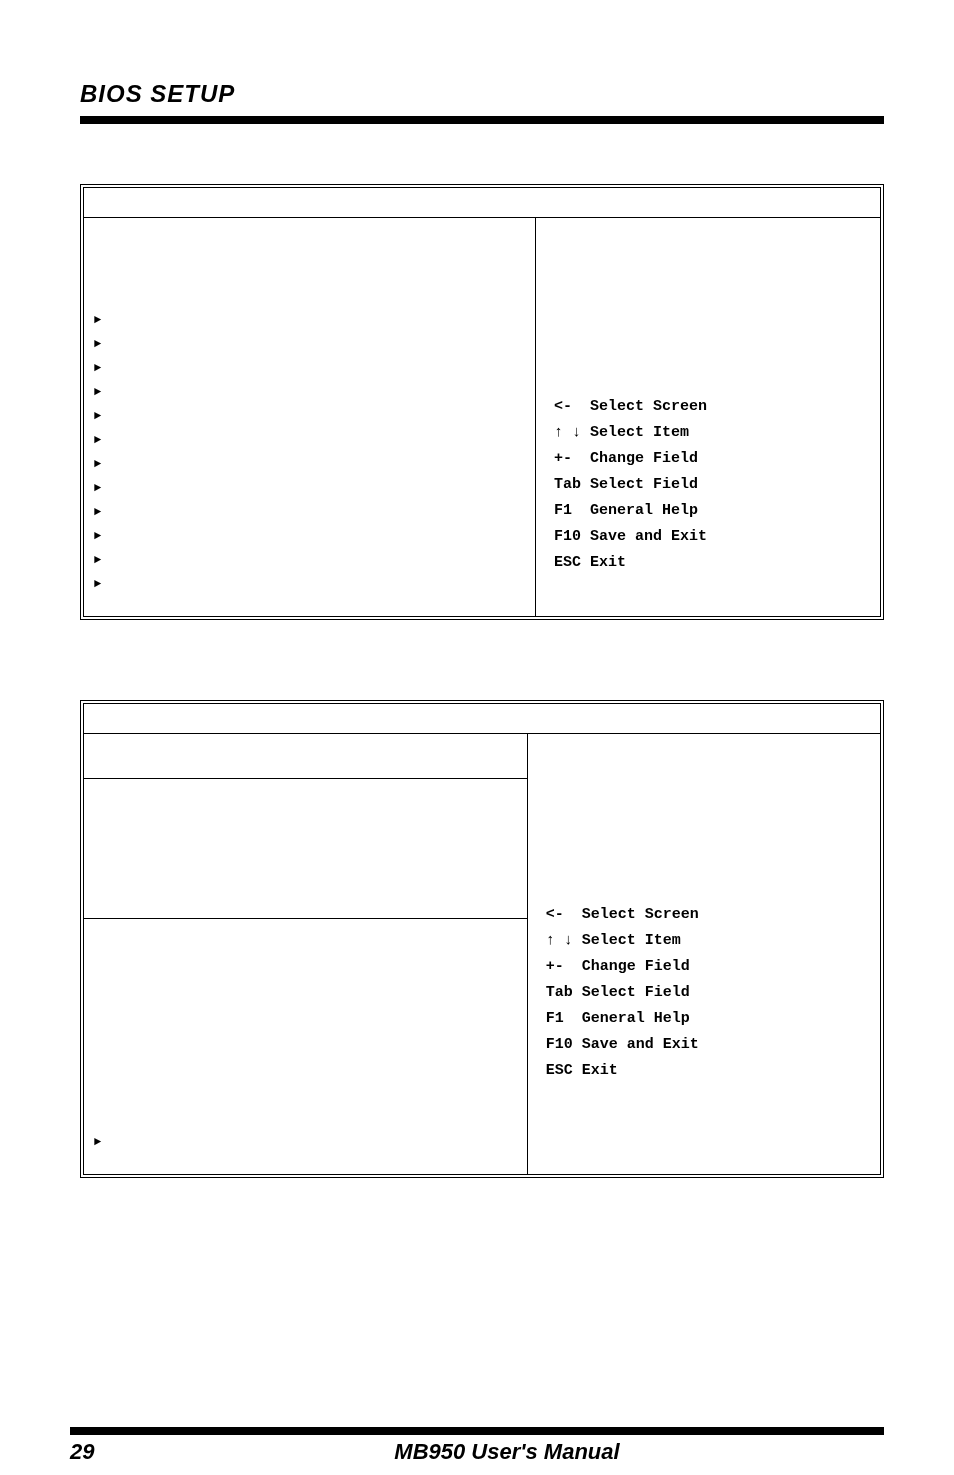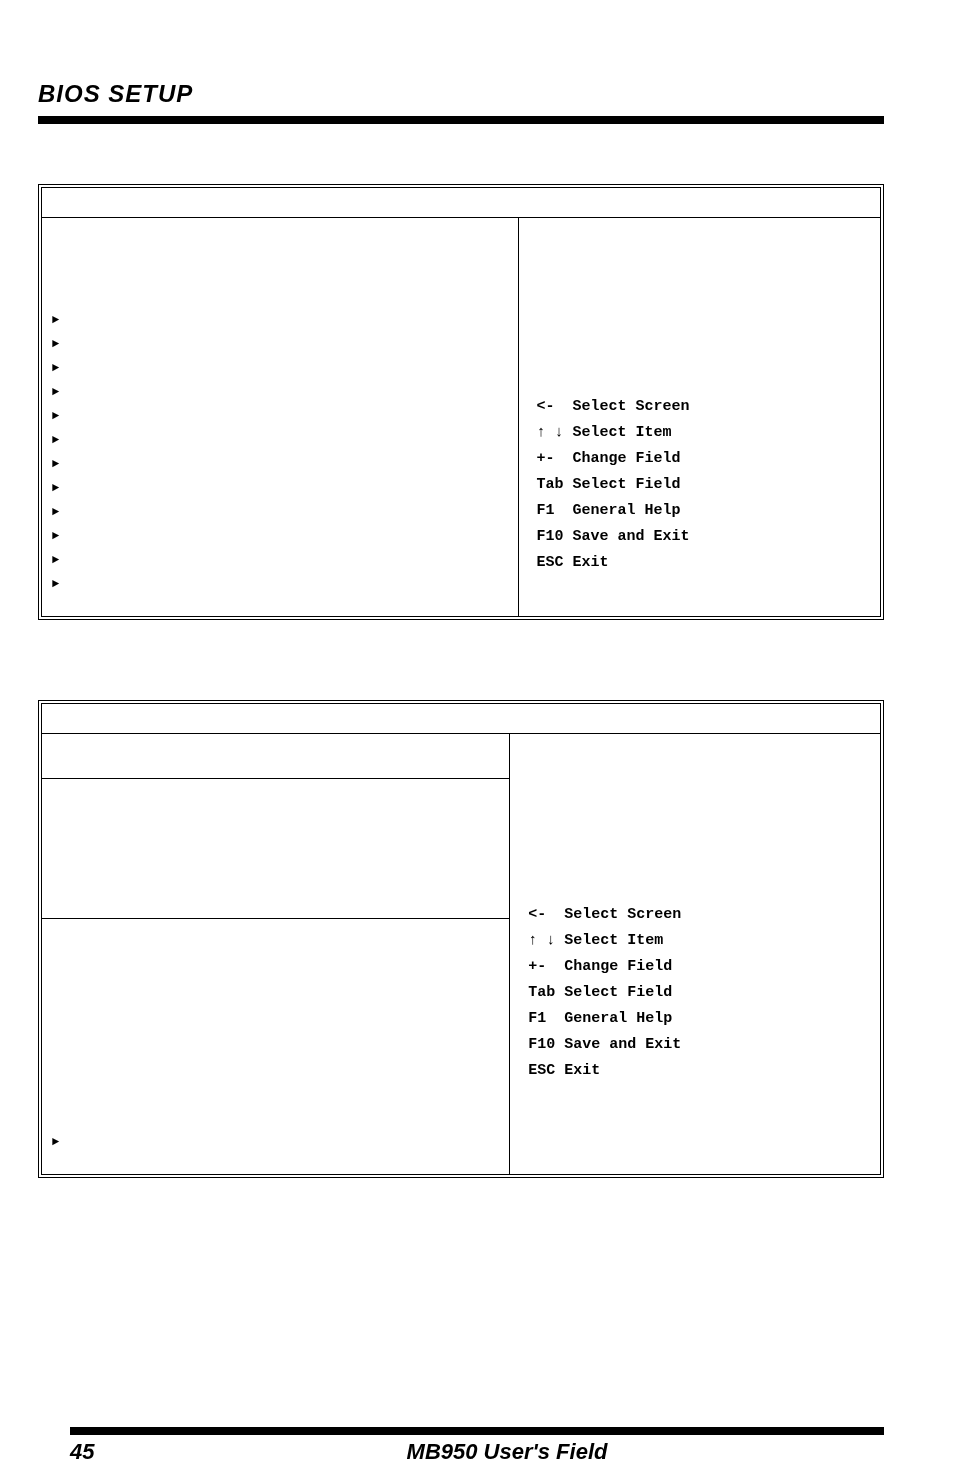--- a/index.html
+++ b/index.html
@@ -4,21 +4,21 @@
 <style>
   * { box-sizing: border-box; margin: 0; padding: 0; }
   body {
     width: 954px;
     height: 1475px;
     background: #fff;
     font-family: Arial, Helvetica, sans-serif;
     position: relative;
   }
   .page {
-    padding: 80px 70px 40px 38px;
+    padding: 80px 70px 40px 80px;
   }
   .header-title {
     font-family: Arial, Helvetica, sans-serif;
     font-weight: 900;
     font-style: italic;
     font-size: 24px;
     letter-spacing: 1px;
     margin-bottom: 8px;
   }
   .thick-line {
@@ -214,15 +214,15 @@
         <div class="help-line">F10 Save and Exit</div>
         <div class="help-line">ESC Exit</div>
         <div style="height:70px"></div>
       </div>
     </div>
   </div>
 </div>
 
 <div class="footer-bar"></div>
 <div class="footer-text">
-  <div class="footer-page">45</div>
-  <div class="footer-center">MB950 User's Field</div>
+  <div class="footer-page">29</div>
+  <div class="footer-center">MB950 User's Manual</div>
 </div>
 
 </body></html>

